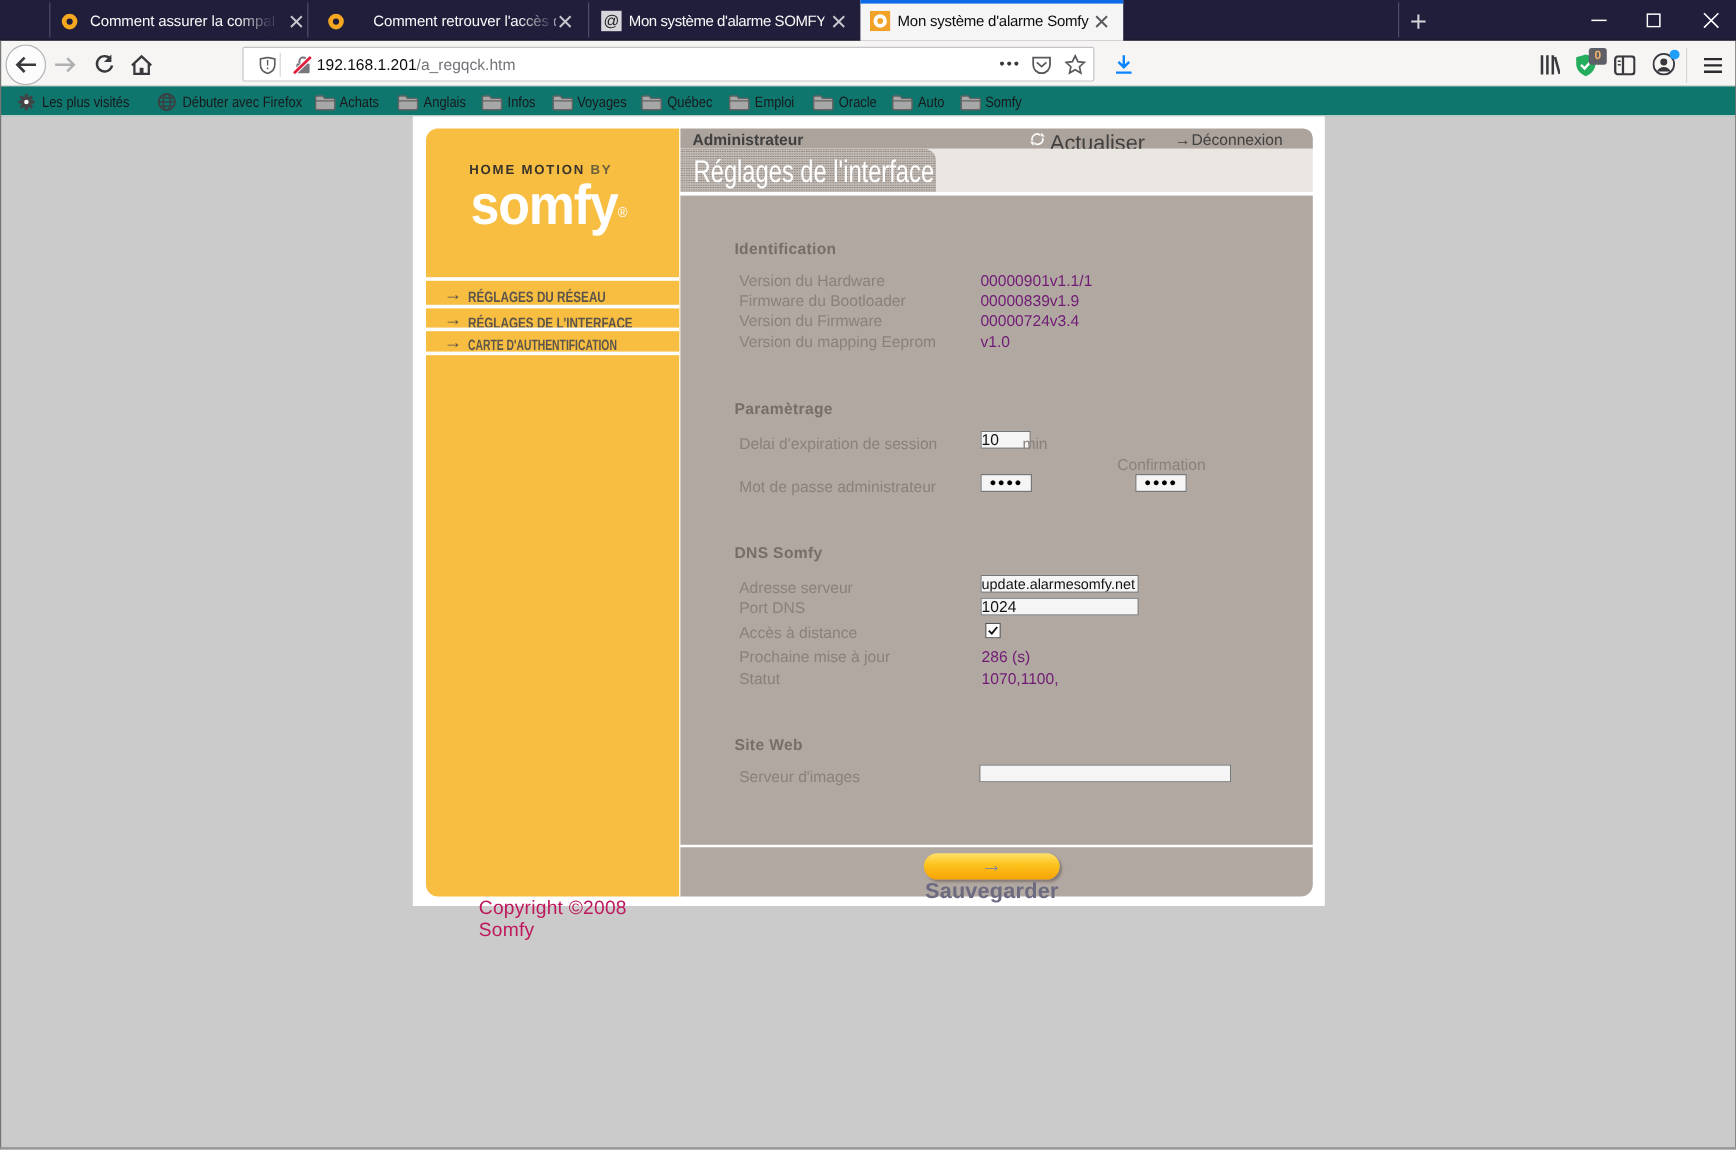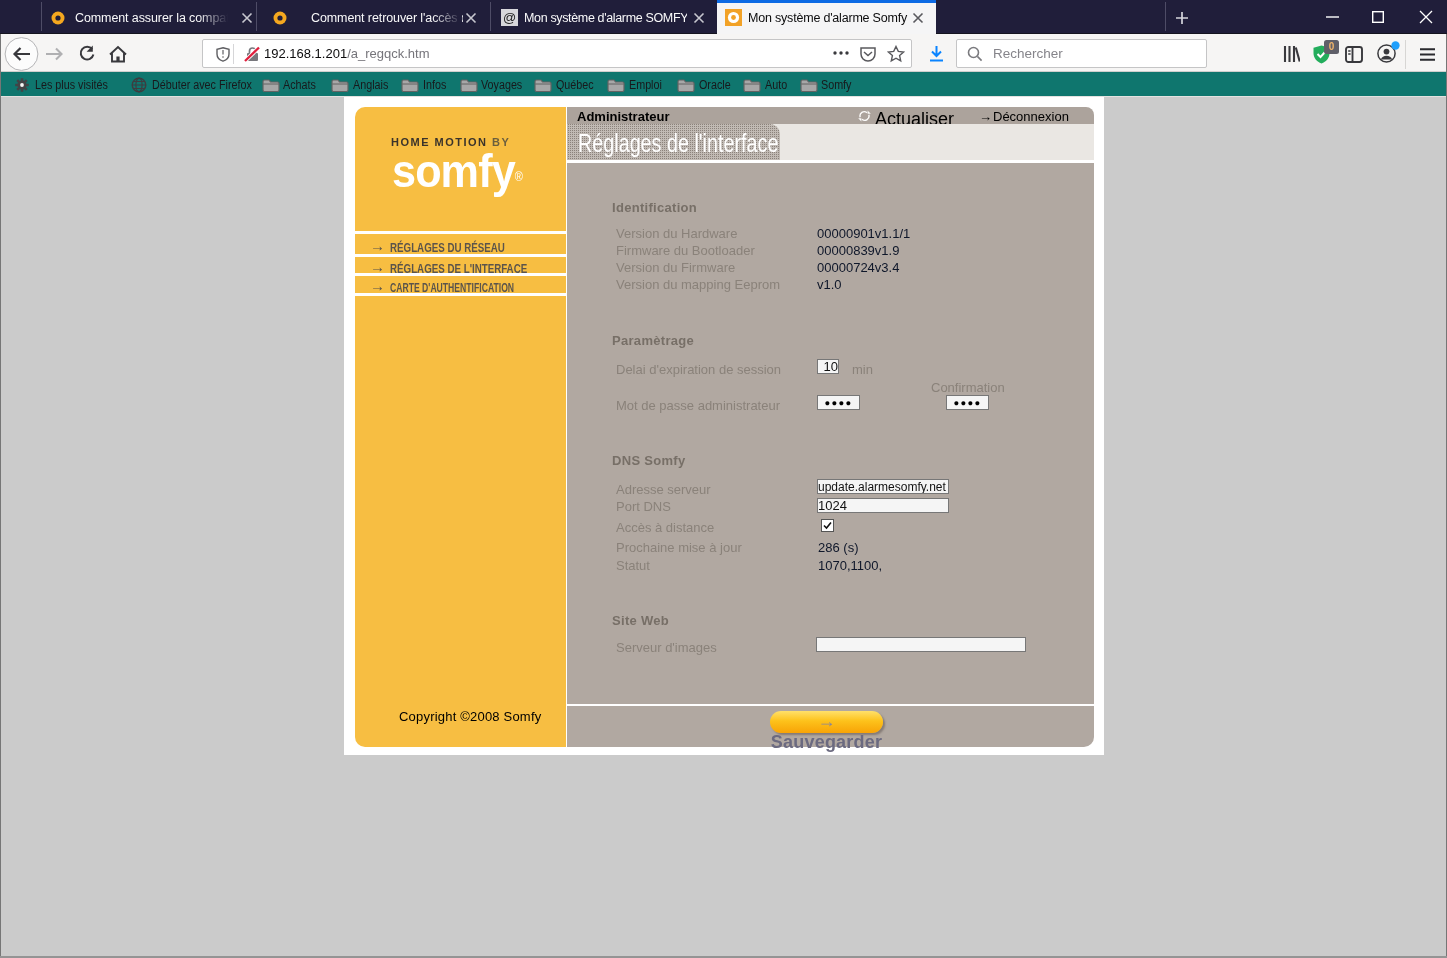--- a/index.html
+++ b/index.html
@@ -21,29 +21,29 @@
 .urltext span{color:#75747a}
 
 #bookbar{position:absolute;left:0;top:72px;width:1447px;height:25px;background:#0f766e;border-bottom:1px solid #e3e2e0;font-size:13px;color:#18181b}
 .bi{position:absolute;top:6px;white-space:nowrap;font-size:12.5px;transform:scaleX(0.86);transform-origin:0 50%}
 
 #viewport{position:absolute;left:0;top:97px;width:1447px;height:861px;background:#cbcbcb}
 #page{position:absolute;left:344px;top:0;width:760px;height:658px;background:#fff}
 
 #sidebar{position:absolute;left:11px;top:10px;width:211px;height:640px;background:#f7be42;border-radius:10px 0 0 10px}
 #content{position:absolute;left:223px;top:10px;width:527px;height:640px}
-#adminbar{position:absolute;left:0;top:0;width:527px;height:17px;background:#aca39c;border-radius:0 8px 0 0;color:#000000}
+#adminbar{position:absolute;left:0;top:0;width:527px;height:17px;background:#aca39c;border-radius:0 8px 0 0;color:#404040}
 #titlerow{position:absolute;left:0;top:17px;width:527px;height:36px;background:#eae7e3}
 #titletab{position:absolute;left:0;top:0;width:213px;height:36px;border-radius:0 10px 0 0;background-color:#c1bab4;background-image:repeating-conic-gradient(#8b827b 0 25%,#c1bab4 0 100%);background-size:2px 2px}
 #titletab .t{position:absolute;left:11px;top:4px;font-size:26px;color:#fff;white-space:nowrap;transform:scaleX(0.76);transform-origin:0 0;letter-spacing:0px}
 #main{position:absolute;left:0;top:56px;width:527px;height:541px;background:#b1a8a1}
 #botbar{position:absolute;left:0;top:599px;width:527px;height:41px;background:#b1a8a1;border-radius:0 0 10px 0}
 .sect{position:absolute;font-size:13px;font-weight:bold;color:#776f67;letter-spacing:0.3px}
 .lbl{position:absolute;font-size:13px;color:#8a827a;white-space:nowrap}
-.val{position:absolute;font-size:13px;color:#0f172a;white-space:nowrap}
+.val{position:absolute;font-size:13px;color:#701a75;white-space:nowrap}
 .inp{position:absolute;background:#f5f5f5;border:1px solid #777;font-size:13px;color:#111;line-height:14px;overflow:hidden;white-space:nowrap}
 .menu{position:absolute;left:0;width:211px;border-top:3px solid #fff;background:#f7be42;height:20px}
 .menu .ar{position:absolute;left:15px;top:1px;color:#57514a;font-size:15px}
 .menu .mt{position:absolute;left:35px;top:5px;font-size:12.5px;font-weight:bold;color:#5b544b;white-space:nowrap;transform:scaleX(0.78);transform-origin:0 0}
 
 #savebtn{position:absolute;left:203px;top:5px;width:113px;height:22px;border-radius:11px;background:linear-gradient(#ffe06a,#fdc21b 45%,#f8a306);box-shadow:2px 2px 2px rgba(90,80,75,0.5);text-align:center;font-size:18px;font-weight:bold;color:#6b6a80;line-height:21px;letter-spacing:0.2px}
 svg{display:block}
 </style></head>
 <body>
 
@@ -154,27 +154,20 @@
       </svg>
     <svg class="abs" style="left:684px;top:5px" width="18" height="18" viewBox="0 0 18 18">
         <path d="M9 1.5 L11.3 6.4 L16.6 7 L12.6 10.6 L13.7 15.9 L9 13.2 L4.3 15.9 L5.4 10.6 L1.4 7 L6.7 6.4 Z" fill="none" stroke="#59595d" stroke-width="1.4"></path>
       </svg>
   </div>
 
   <svg class="abs" style="left:928px;top:11px" width="17" height="18" viewBox="0 0 17 18">
     <path d="M8.5 1 V10 M4 6.5 L8.5 11 L13 6.5" stroke="#0a84ff" stroke-width="2" fill="none"></path>
     <path d="M2 15.5 H15" stroke="#0a84ff" stroke-width="2"></path>
   </svg>
-  <div class="searchbox">
-    <svg class="abs" style="left:10px;top:6px" width="16" height="16" viewBox="0 0 16 16">
-        <circle cx="6.5" cy="6.5" r="5" fill="none" stroke="#7a7a7e" stroke-width="1.6"></circle>
-        <path d="M10.4 10.4 L14.6 14.6" stroke="#7a7a7e" stroke-width="1.6"></path>
-      </svg>
-    <div class="abs" style="left:36px;top:0;height:27px;line-height:28px;font-size:13.5px;color:#85848a">Rechercher</div>
-  </div>
 
   <svg class="abs" style="left:1283px;top:11px" width="17" height="18" viewBox="0 0 17 18">
     <path d="M2 1 V17 M6.5 1 V17 M11 1 V17" stroke="#39393d" stroke-width="2.1"></path>
     <path d="M12.8 2.5 L16.7 16.5" stroke="#39393d" stroke-width="2.1"></path>
   </svg>
 
   <svg class="abs" style="left:1313px;top:11px" width="17" height="19" viewBox="0 0 17 19">
       <path d="M8.5 0.5 L16.5 2.8 V8 C16.5 13 13.3 16.6 8.5 18.5 C3.7 16.6 0.5 13 0.5 8 V2.8 Z" fill="#23ad5c"></path>
       <path d="M4.5 9 L7.5 12 L12.5 6.5" stroke="#fff" stroke-width="2" fill="none"></path>
     </svg>
@@ -276,21 +269,21 @@
         </div>
     <div class="menu" style="top:147px;height:19px">
           <span class="ar" style="top:0.5px">→</span>
           <span class="mt" style="top:4.5px">RÉGLAGES DE L'INTERFACE</span>
         </div>
     <div class="menu" style="top:166px;height:20px">
           <span class="ar" style="top:1px">→</span>
           <span class="mt" style="top:5px;transform:scaleX(0.69)">CARTE D'AUTHENTIFICATION</span>
         </div>
     <div class="abs" style="top:186px;width:211px;border-top:3px solid #fff"></div>
-    <div class="abs" style="left:44px;top:602px;font-size:13px;color:#000000;letter-spacing:0.2px">Copyright ©2008 Somfy</div>
+    <div class="abs" style="left:44px;top:642px;font-size:16px;color:#be185d;letter-spacing:0.2px">Copyright ©2008 Somfy</div>
   </div>
   <div id="content">
     <div id="adminbar">
       <div class="abs" style="left:10px;top:2px;font-size:13px;font-weight:bold">Administrateur</div>
       <svg class="abs" style="left:291px;top:3px" width="13" height="12" viewBox="0 0 13 12">
         <path d="M2.2 7.2 a4.2 4.2 0 0 1 6.8-4.4" stroke="#fcfbfa" stroke-width="1.4" fill="none"></path>
         <path d="M9.6 0.4 v3.4 h3.2 z" fill="#fcfbfa"></path>
         <path d="M10.8 4.8 a4.2 4.2 0 0 1 -6.8 4.4" stroke="#fcfbfa" stroke-width="1.4" fill="none"></path>
         <path d="M3.4 11.6 v-3.4 H0.2 z" fill="#fcfbfa"></path>
       </svg>
@@ -309,21 +302,21 @@
           <div class="val" style="left:250px;top:63px">00000901v1.1/1</div>
       <div class="lbl" style="left:49px;top:80px">Firmware du Bootloader</div>
           <div class="val" style="left:250px;top:80px">00000839v1.9</div>
       <div class="lbl" style="left:49px;top:97px">Version du Firmware</div>
           <div class="val" style="left:250px;top:97px">00000724v3.4</div>
       <div class="lbl" style="left:49px;top:114px">Version du mapping Eeprom</div>
           <div class="val" style="left:250px;top:114px">v1.0</div>
 
       <div class="sect" style="left:45px;top:170px">Paramètrage</div>
       <div class="lbl" style="left:49px;top:199px">Delai d'expiration de session</div>
-      <div class="inp" style="left:250px;top:196px;width:22px;height:15px;text-align:right">10</div>
+      <div class="inp" style="left:250px;top:196px;width:42px;height:15px;text-align:left">10</div>
       <div class="lbl" style="left:285px;top:199px">min</div>
       <div class="lbl" style="left:364px;top:217px">Confirmation</div>
       <div class="lbl" style="left:49px;top:235px">Mot de passe administrateur</div>
       <div class="inp" style="left:250px;top:232px;width:43px;height:15px;font-size:9.5px;letter-spacing:1.2px;line-height:14px;color:#000;text-align:center">●●●●</div>
       <div class="inp" style="left:379px;top:232px;width:43px;height:15px;font-size:9.5px;letter-spacing:1.2px;line-height:14px;color:#000;text-align:center">●●●●</div>
 
       <div class="sect" style="left:45px;top:290px">DNS Somfy</div>
       <div class="lbl" style="left:49px;top:319px">Adresse serveur</div>
       <div class="inp" style="left:250px;top:316px;width:132px;height:15px;font-size:12px">update.alarmesomfy.net</div>
       <div class="lbl" style="left:49px;top:336px">Port DNS</div>

